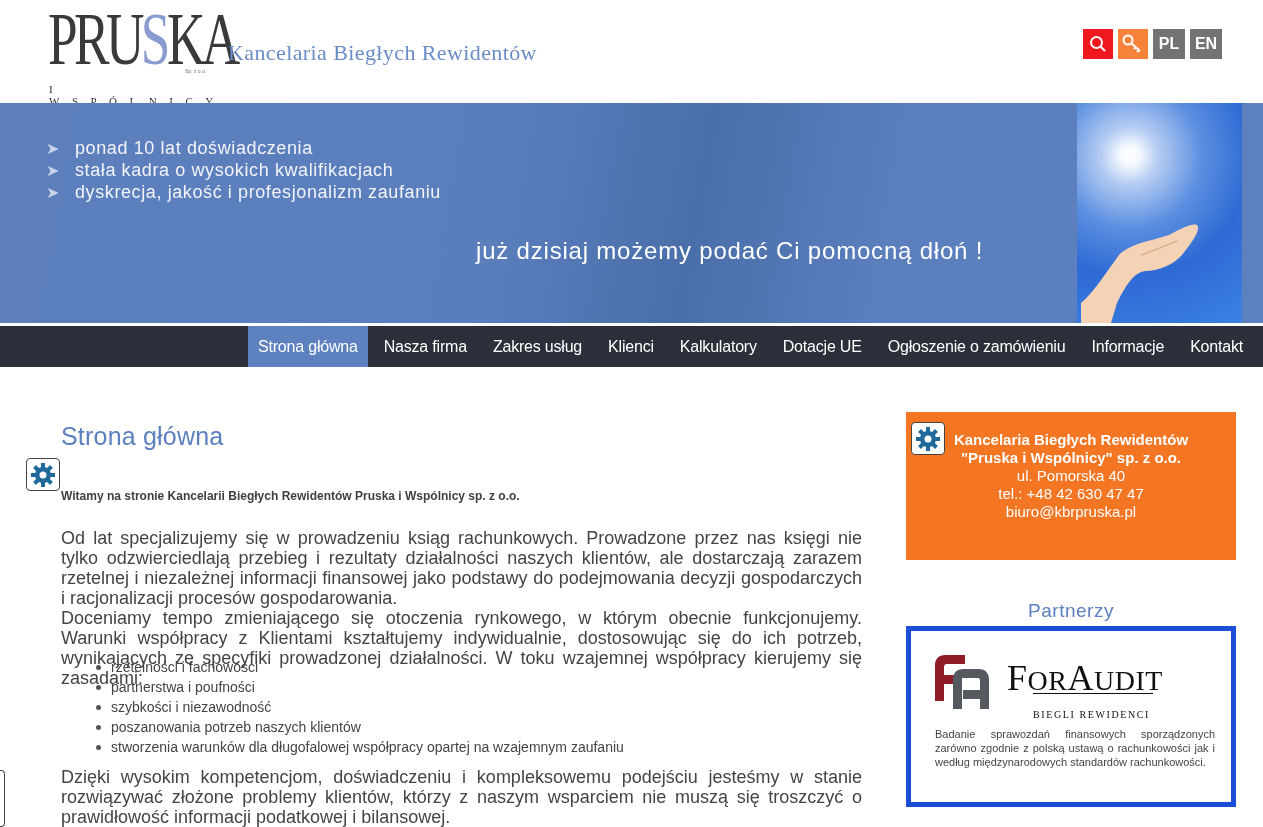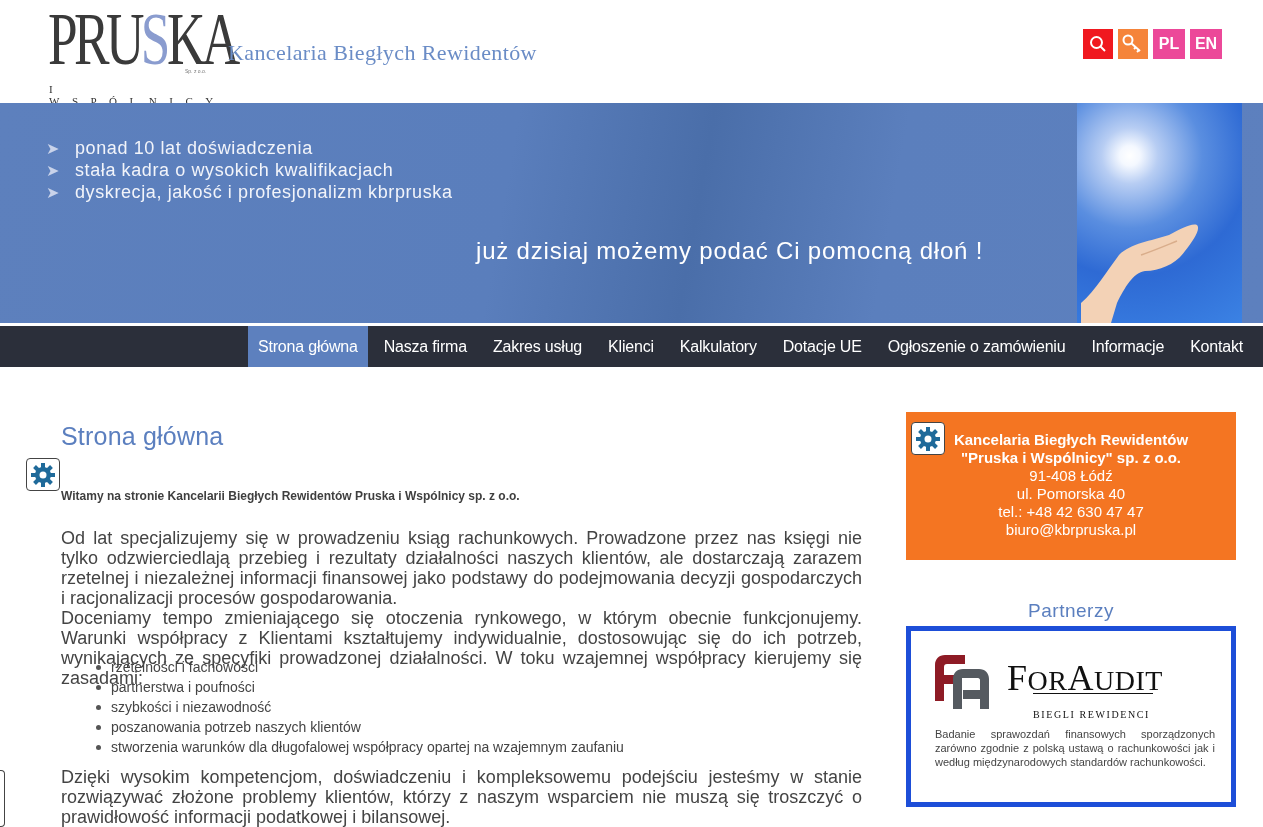--- a/index.html
+++ b/index.html
@@ -8,21 +8,21 @@
   .logo { position: absolute; left: 48px; top: 2px; width: 165px; height: 96px; }
   .logo-main { position: absolute; left: 0; top: 0; font-family: "Liberation Serif", serif; font-size: 74px; letter-spacing: -5px; color: #3a3a3a; transform: scaleX(0.72); transform-origin: left top; line-height: 74px; font-weight: normal; }
   .logo-s { color: #8a9ccf; }
   .logo-spzoo { position: absolute; left: 137px; top: 66px; font-size: 5px; color: #777; }
   .logo-sub { position: absolute; left: 1px; top: 81px; font-family: "Liberation Serif", serif; font-size: 11px; letter-spacing: 12.5px; color: #333; }
   .tagline { position: absolute; left: 228px; top: 40px; font-family: "Liberation Serif", serif; font-size: 22px; color: #6a8cc6; letter-spacing: 0.4px; }
   .hdr-btns { position: absolute; right: 41px; top: 29px; display: flex; gap: 5px; }
   .hbtn { width: 30px; height: 30px; display: flex; align-items: center; justify-content: center; color: #fff; font-size: 16px; font-weight: bold; cursor: pointer; }
   .hbtn.search { background: #f0181f; }
   .hbtn.key { background: #f5843a; }
-  .hbtn.lang { background: #ec4899; width: 32px; }
+  .hbtn.lang { background: #737373; width: 32px; }
   .hbtn.lang + .hbtn.lang { width: 32px; }
 
   .banner { position: relative; height: 220px; background: linear-gradient(100deg, #5d80bd 0%, #5a7ebc 40%, #4a6ea9 55%, #5b7fbd 70%, #5d80be 100%); overflow: hidden; }
   .banner-list { position: absolute; left: 46px; top: 34px; list-style: none; }
   .banner-list li { display: flex; align-items: center; height: 22px; color: #f2f4fa; font-size: 18px; letter-spacing: 0.6px; }
   .banner-list .arrow { color: #c9d3ea; font-size: 16px; width: 29px; }
   .banner-slogan { position: absolute; left: 476px; top: 134px; color: #fff; font-size: 24px; letter-spacing: 0.8px; }
   .banner-photo { position: absolute; left: 1077px; top: 0; width: 165px; height: 220px; background: radial-gradient(circle at 32% 24%, #ffffff 0%, #f4f8ff 5%, #b7cdf3 14%, #5a8ee0 36%, #2e6ad4 60%, #3b82e4 100%); }
   .banner-photo .hand { position: absolute; left: 4px; top: 108px; width: 120px; height: 112px; }
 
@@ -88,21 +88,21 @@
     <li>
         <span class="arrow">➤</span>
         <span>ponad 10 lat doświadczenia</span>
       </li>
     <li>
         <span class="arrow">➤</span>
         <span>stała kadra o wysokich kwalifikacjach</span>
       </li>
     <li>
         <span class="arrow">➤</span>
-        <span>dyskrecja, jakość i profesjonalizm kbrpruska</span>
+        <span>dyskrecja, jakość i profesjonalizm zaufaniu</span>
       </li>
   </ul>
   <div class="banner-slogan">już dzisiaj możemy podać Ci pomocną dłoń !</div>
   <div class="banner-photo">
     <svg class="hand" viewBox="0 0 120 112">
       <path d="M0,112 L0,92 C14,80 26,60 38,44 C50,32 70,30 88,24 C100,18 110,12 116,14 C120,18 112,30 104,40 C96,52 80,60 64,60 C52,62 44,76 36,92 L30,112 Z" fill="#f3d2b6"></path>
       <path d="M60,44 C72,40 86,34 96,30" fill="none" stroke="#d9ad8b" stroke-width="1.5"></path>
     </svg>
   </div>
 </div>
@@ -156,21 +156,20 @@
       <li>stworzenia warunków dla długofalowej współpracy opartej na wzajemnym zaufaniu</li>
     </ul>
 
     <div class="body-text p2">Dzięki wysokim kompetencjom, doświadczeniu i kompleksowemu podejściu jesteśmy w stanie rozwiązywać złożone problemy klientów, którzy z naszym wsparciem nie muszą się troszczyć o prawidłowość informacji podatkowej i bilansowej.</div>
 
     <div class="left-scroll"></div>
 
     <div class="contact-box">
       <div class="bold">Kancelaria Biegłych Rewidentów</div>
       <div class="bold">"Pruska i Wspólnicy" sp. z o.o.</div>
-      <div>91-408 Łódź</div>
       <div>ul. Pomorska 40</div>
       <div>tel.: +48 42 630 47 47</div>
       <div>biuro@kbrpruska.pl</div>
     </div>
     <div class="gear-btn gear-contact">
       <svg width="26" height="26" viewBox="0 0 26 26">
         <g fill="#1f6a9a">
           <circle cx="13" cy="13" r="8"></circle>
           <rect x="11" y="1" width="4" height="6"></rect>
             <rect x="11" y="19" width="4" height="6"></rect>

